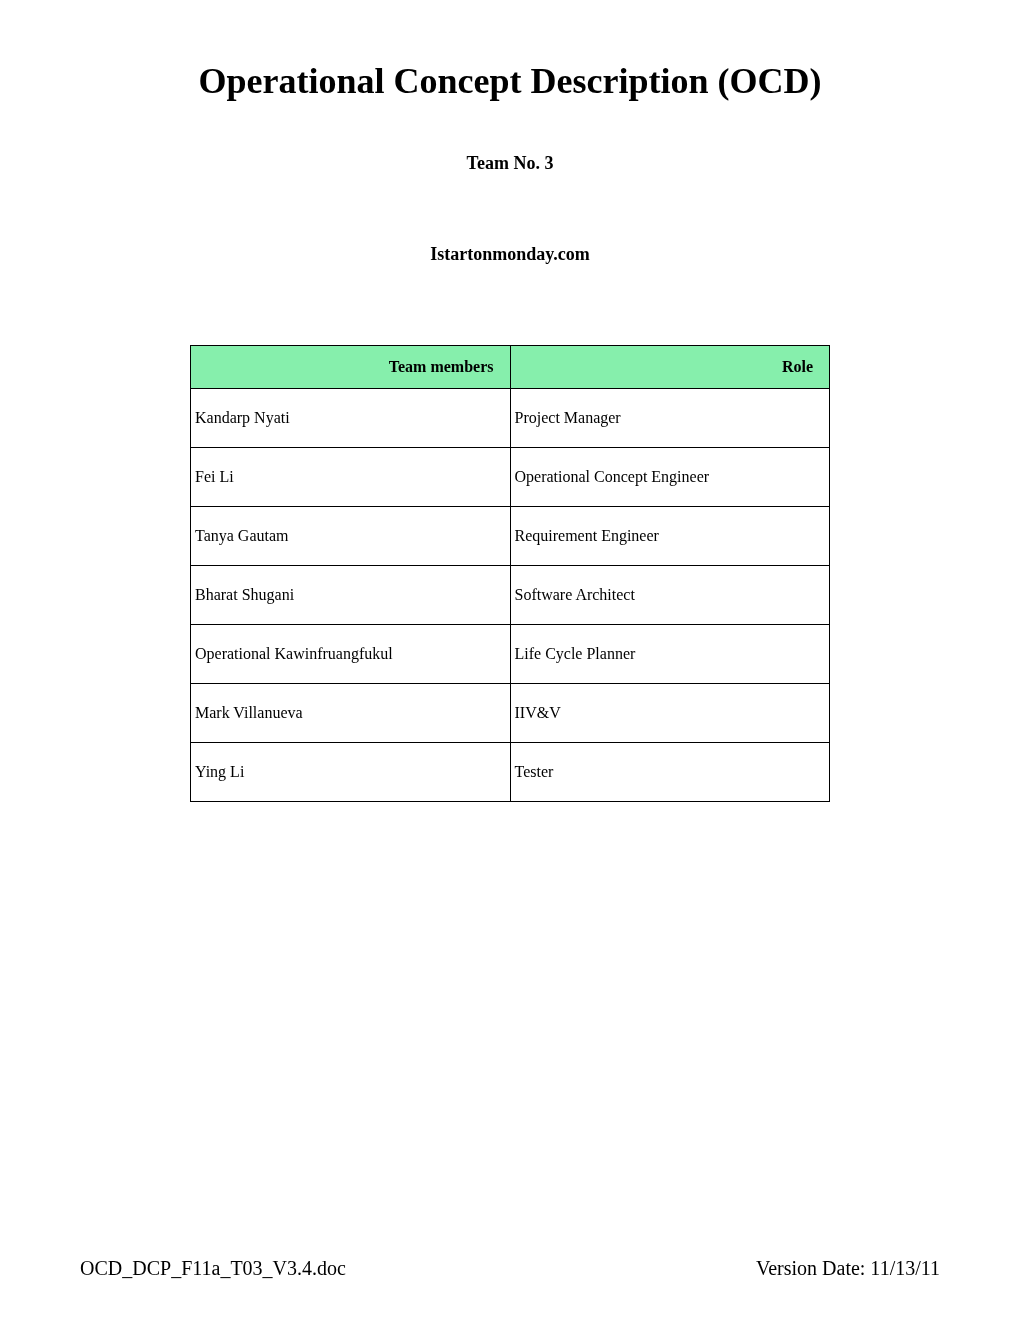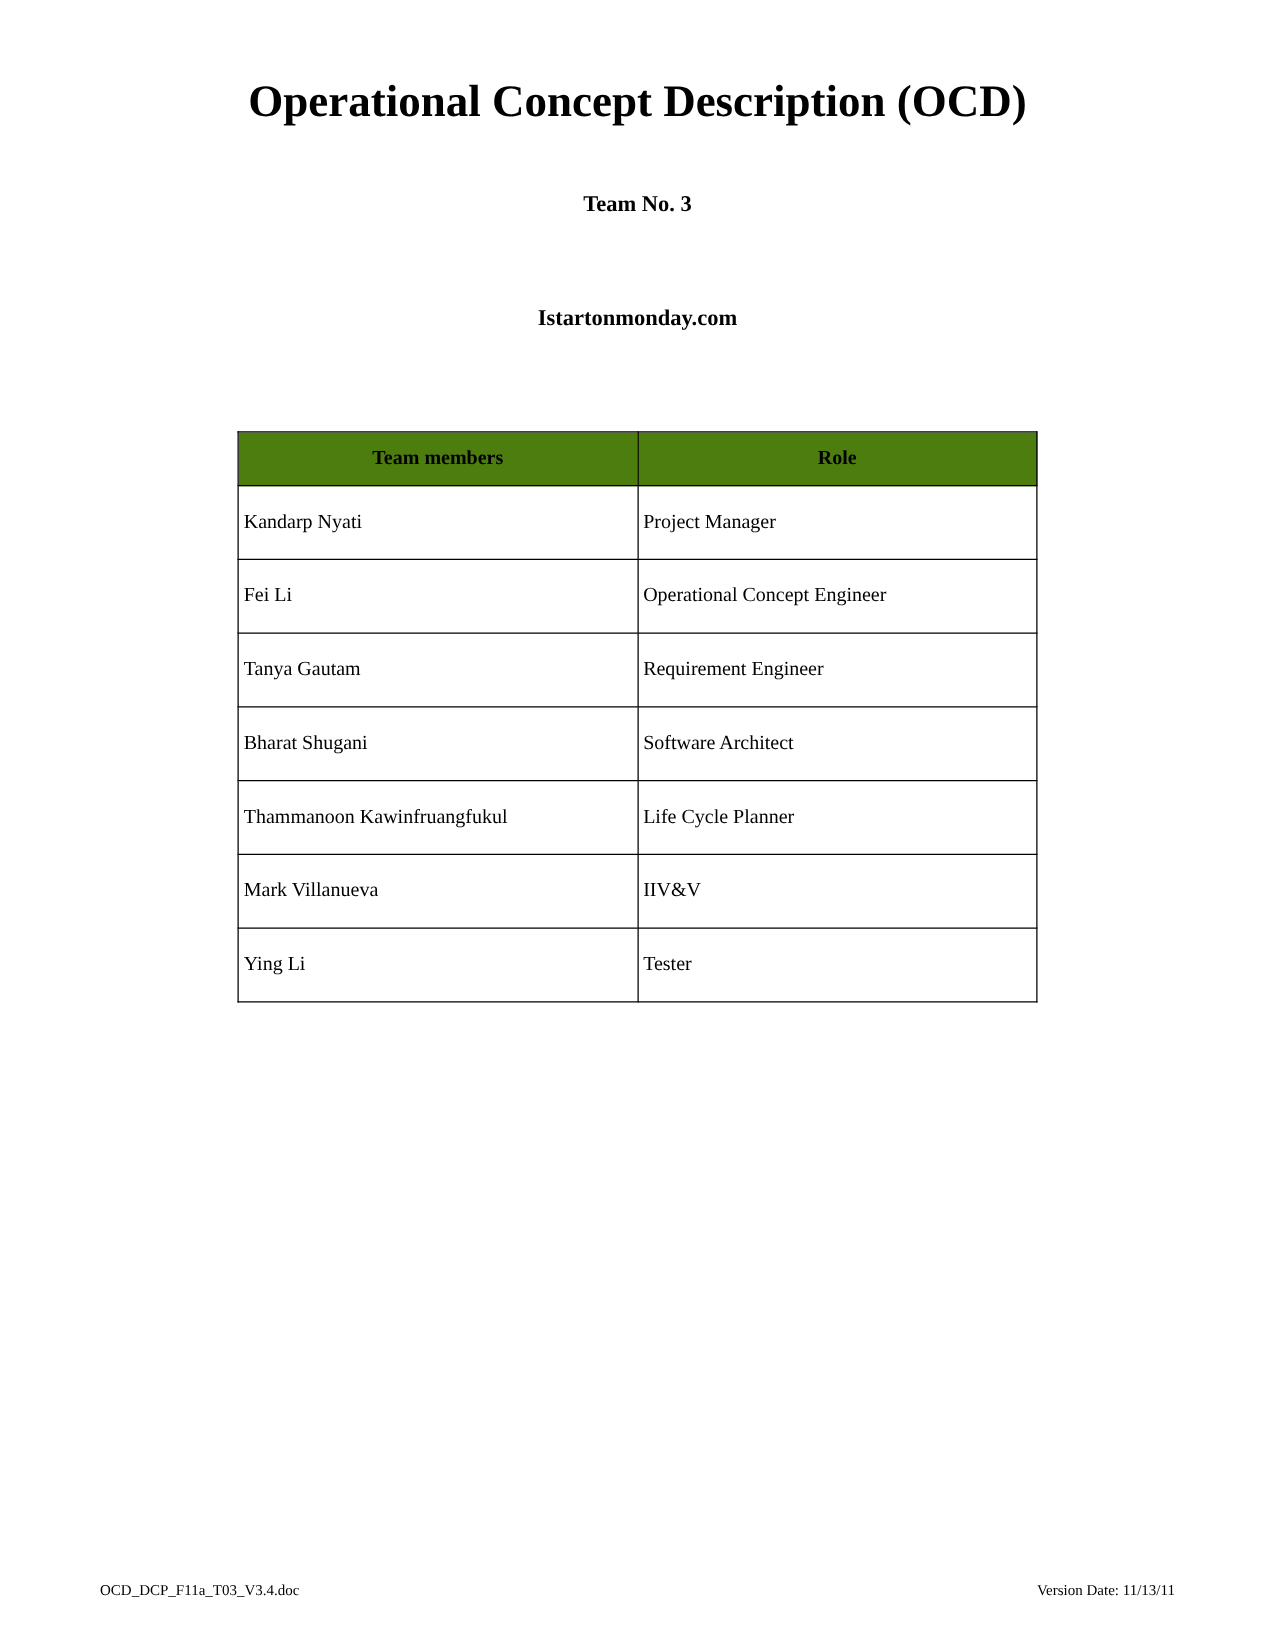--- a/index.html
+++ b/index.html
@@ -71,26 +71,26 @@
     .team-table {
       width: 100%;
       border-collapse: collapse;
       margin-top: 20px;
       max-width: 640px;
       margin-left: auto;
       margin-right: auto;
     }
 
     .team-table th {
-      background-color: #4d7c0f;
+      background-color: #86efac;
       color: #000000;
       font-weight: bold;
       padding: 12px 16px;
       border: 1.5px solid #000000;
-      text-align: center;
+      text-align: right;
       font-size: 16px;
     }
 
     .team-table td {
       padding: 20px 4px;
       border: 1.5px solid #000000;
       font-size: 16px;
       vertical-align: middle;
     }
 
@@ -103,21 +103,21 @@
       border-radius: 11px;
     }
 
     .footer {
       position: absolute;
       bottom: 40px;
       left: 80px;
       right: 80px;
       display: flex;
       justify-content: space-between;
-      font-size: 12px;
+      font-size: 20px;
       align-items: flex-end;
     }
   </style>
 </head>
 <body>
 
 <div class="page">
 
 
   <div class="main-title">Operational Concept Description (OCD)</div>
@@ -148,21 +148,21 @@
         </tr>
         <tr>
           <td>Tanya Gautam</td>
           <td>Requirement Engineer</td>
         </tr>
         <tr>
           <td>Bharat Shugani</td>
           <td>Software Architect</td>
         </tr>
         <tr>
-          <td>Thammanoon Kawinfruangfukul</td>
+          <td>Operational Kawinfruangfukul</td>
           <td>Life Cycle Planner</td>
         </tr>
         <tr>
           <td>Mark Villanueva</td>
           <td>IIV&amp;V</td>
         </tr>
         <tr>
           <td>Ying Li</td>
           <td>Tester</td>
         </tr>

